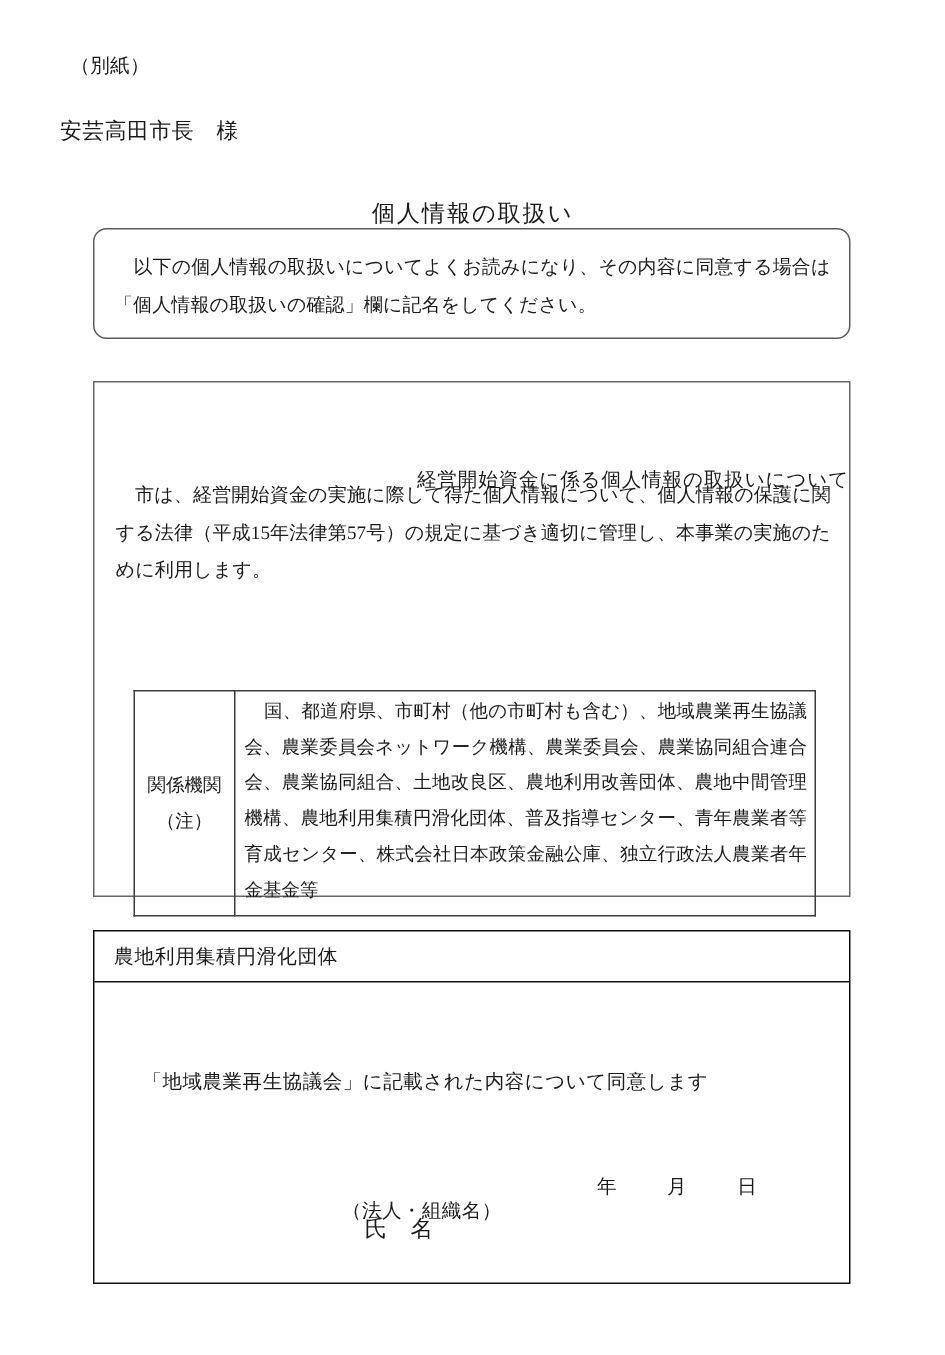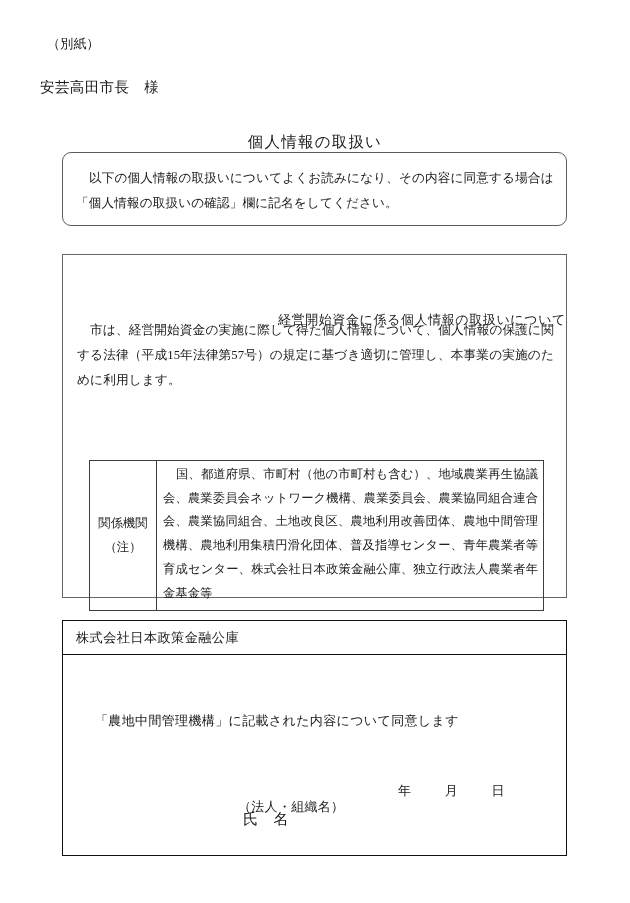--- a/index.html
+++ b/index.html
@@ -187,21 +187,20 @@
   }
   .date-line span { display: inline-block; }
   .date-gap { width: 26px; }
   .org-line {
     position: absolute;
     left: 165px;
     top: 143px;
     font-size: 13px;
     letter-spacing: 0.3px;
     white-space: nowrap;
-    margin-left: 10px;
   }
   .name-line {
     position: absolute;
     left: 180px;
     top: 155px;
     font-size: 15px;
     letter-spacing: 0.3px;
     white-space: nowrap;
   }
 </style>
@@ -241,26 +240,26 @@
           </td>
         </tr>
       </tbody>
     </table>
 
   </div>
 
   <div class="confirm-box">
 
     <div class="confirm-header">
-      <span>株式会社日本政策金融公庫</span>
+      <span>農地利用集積円滑化団体</span>
     </div>
 
     <div class="confirm-body">
 
-      <div class="consent-line">「農地中間管理機構」に記載された内容について同意します</div>
+      <div class="consent-line">「地域農業再生協議会」に記載された内容について同意します</div>
 
       <div class="date-line">
         <span>年</span>
         <span class="date-gap"></span>
         <span>月</span>
         <span class="date-gap"></span>
         <span>日</span>
       </div>
 
       <div class="org-line">（法人・組織名）</div>

